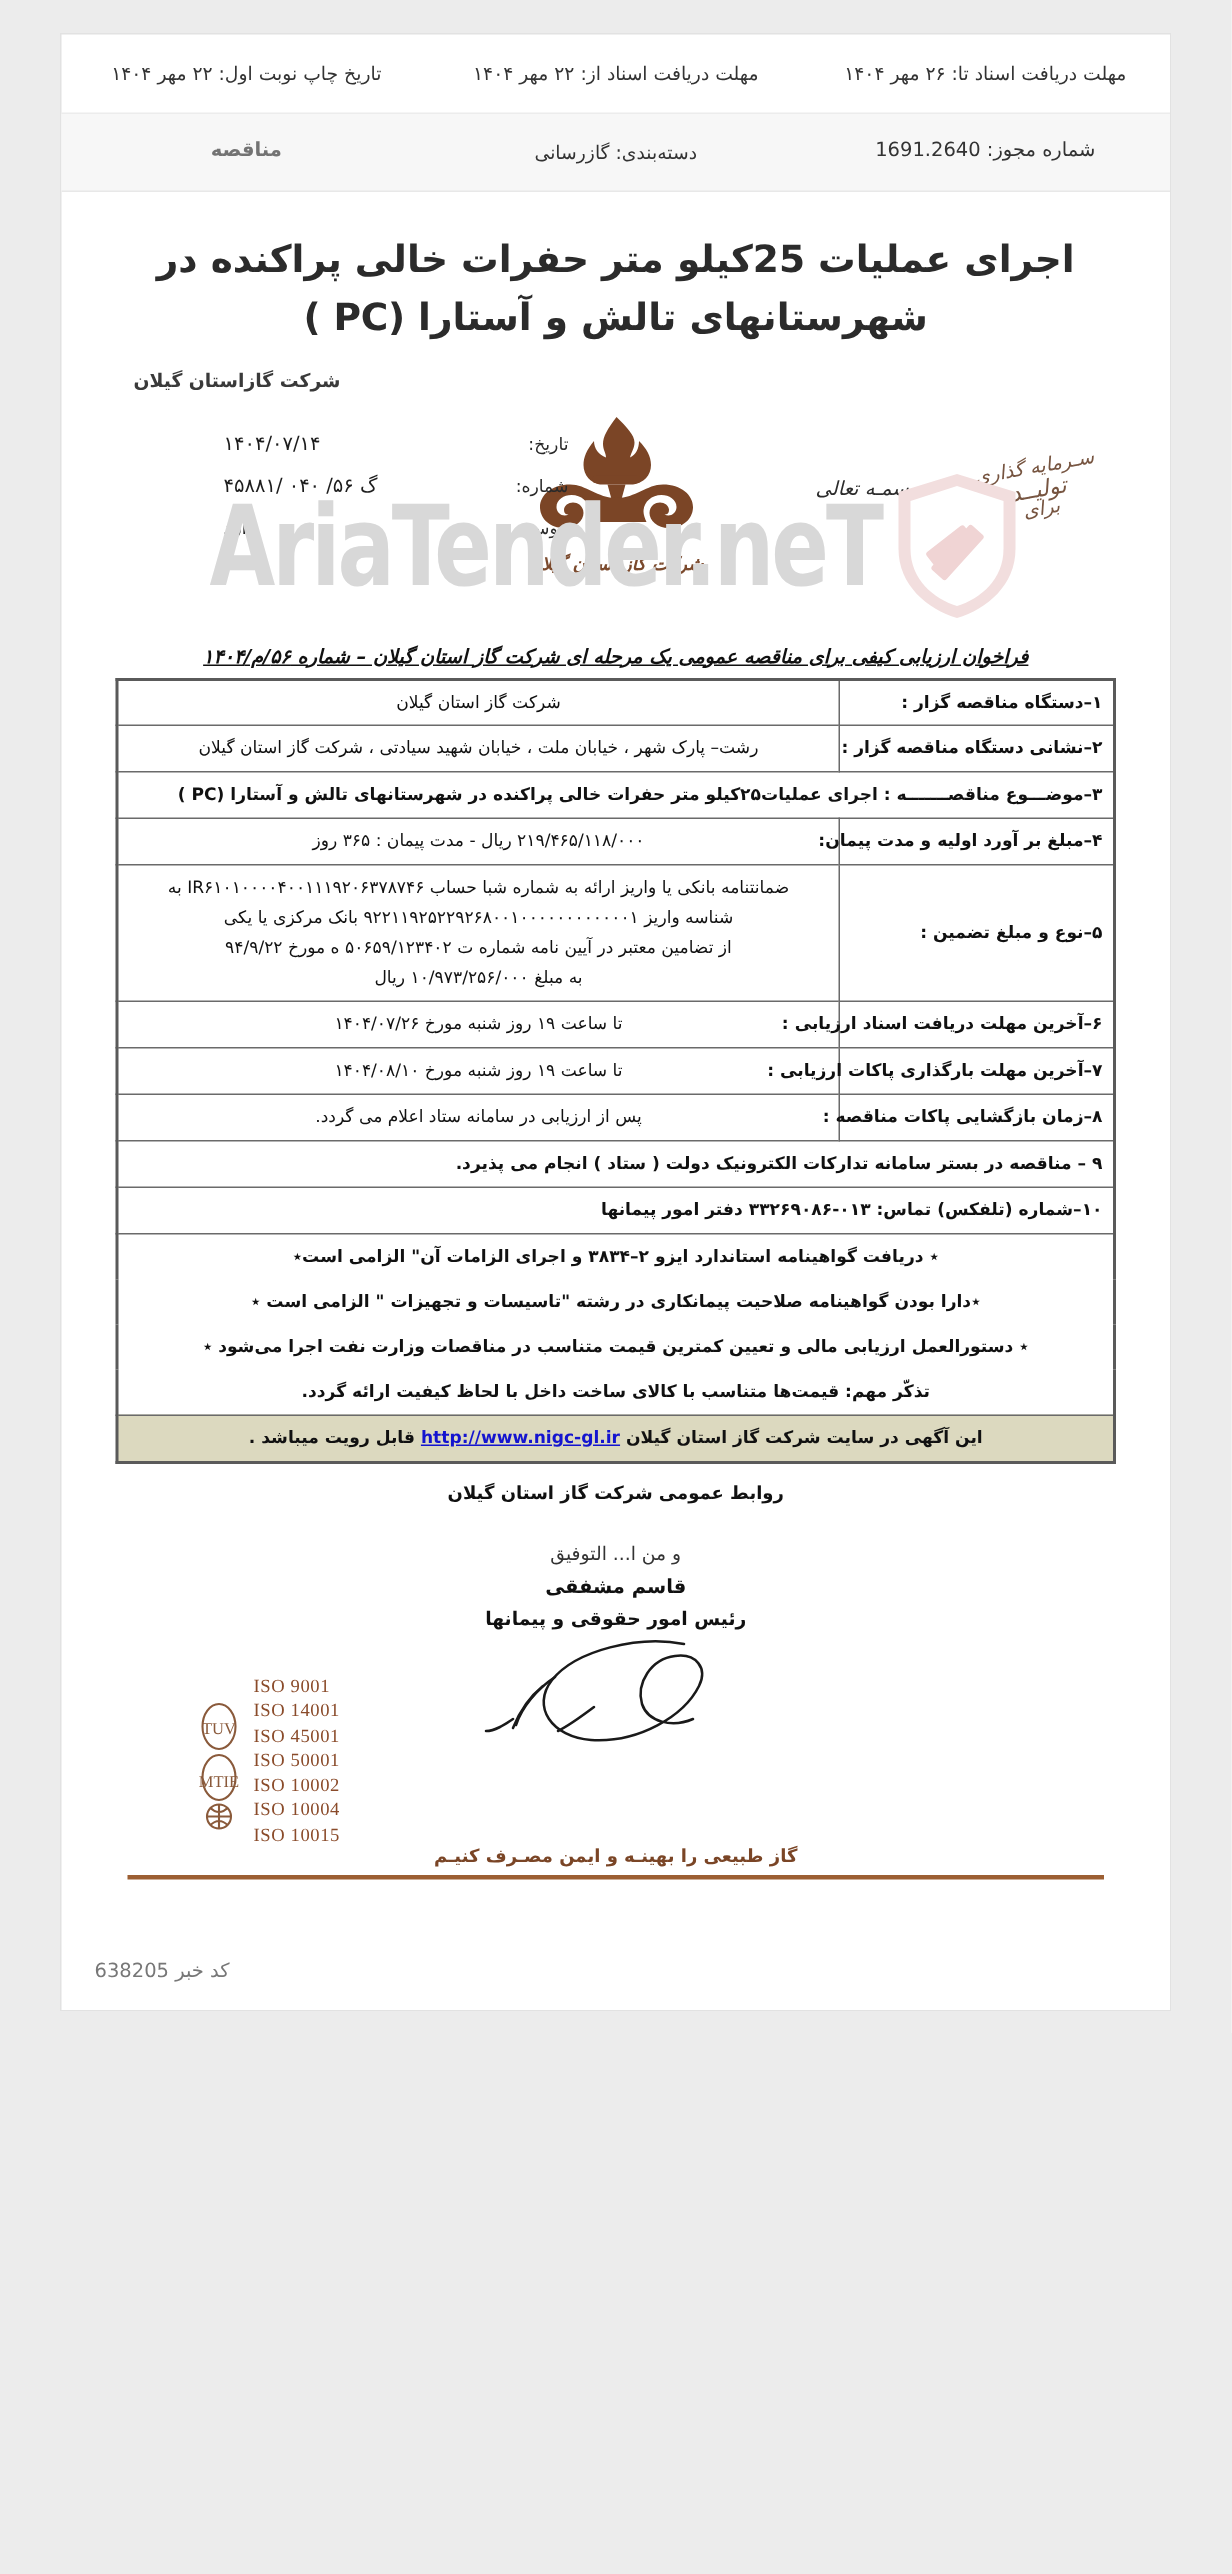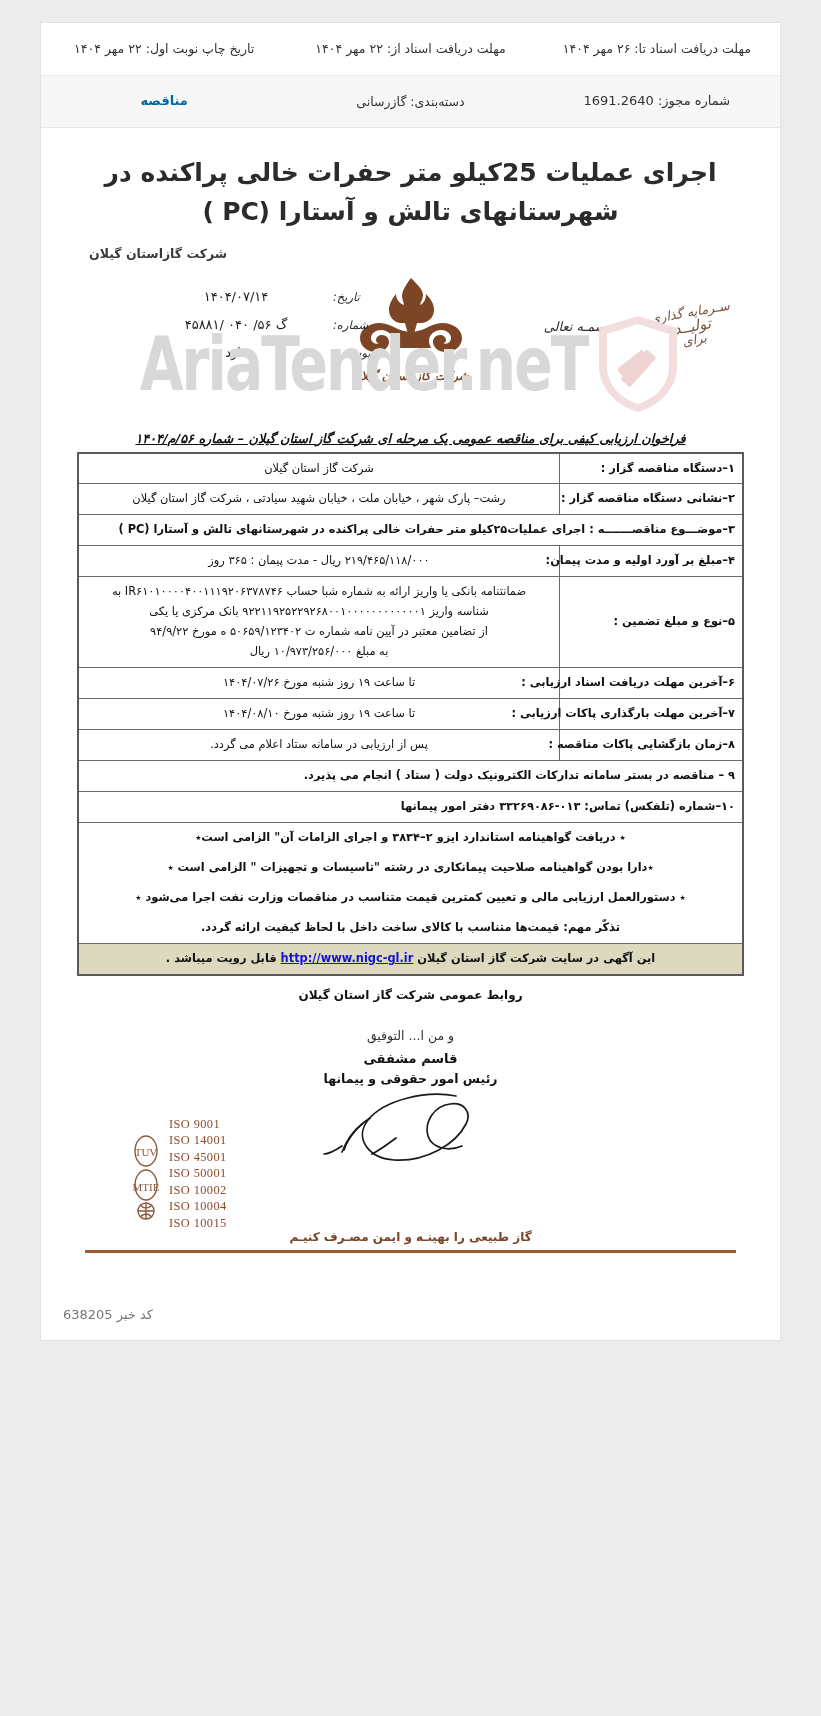--- a/index.html
+++ b/index.html
@@ -38,21 +38,21 @@
   .meta-row.two{height:52px;background:#f7f7f7;border-bottom:1px solid #e8e8e8;}
   .meta-cell{
     flex:1 1 0;
     text-align:center;
     font-size:12.5px;
     color:#333;
     line-height:1.4;
     padding:0 4px;
     white-space:nowrap;
   }
-  .meta-cell.bold{font-weight:bold;color:#0369a1;font-size:13px;}
+  .meta-cell.bold{font-weight:bold;color:#737373;font-size:13px;}
   .meta-cell.num{font-size:13px;color:#333;}
 
   
   .title-wrap{padding:26px 34px 6px 34px;text-align:center;}
   .doc-title{
     font-size:25px;
     font-weight:bold;
     color:#2b2b2b;
     line-height:1.55;
     letter-spacing:-0.2px;
@@ -130,27 +130,26 @@
     flex-direction:row;
     align-items:baseline;
     justify-content:flex-start;
     font-size:12.5px;
     color:#1d1d1d;
     margin-bottom:13px;
     gap:10px;
   }
   .lh-label{
     width:46px;
-    text-align:left;
-    font-style:italic;
+    text-align:right;
     color:#2a2a2a;
     font-size:11.5px;
     flex:0 0 46px;
   }
-  .lh-value{flex:1 1 auto;text-align:center;font-size:13px;}
+  .lh-value{flex:1 1 auto;text-align:left;font-size:13px;}
   .bismillah{
     position:absolute;
     left:auto;
     right:170px;
     top:48px;
     font-size:13px;
     color:#2c2c2c;
     font-style:italic;
   }
   .invest-stamp{

